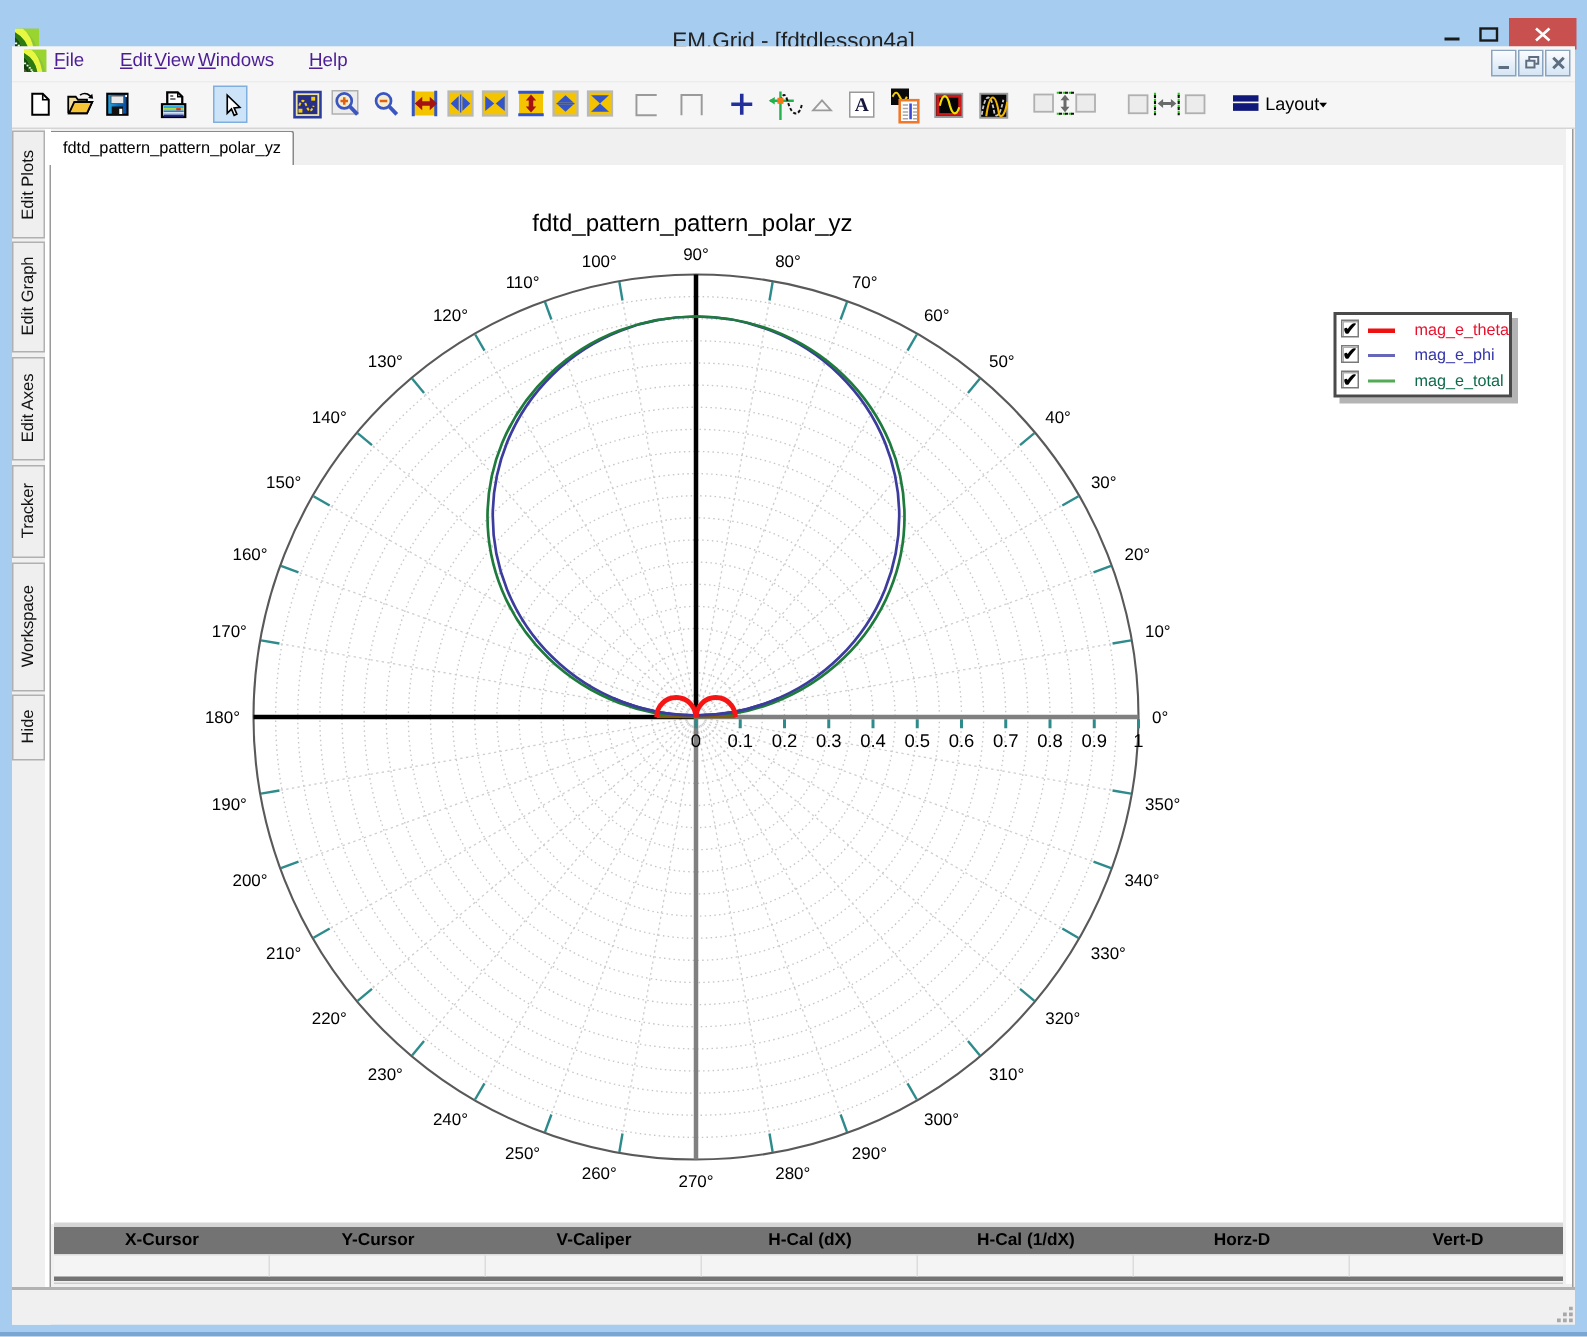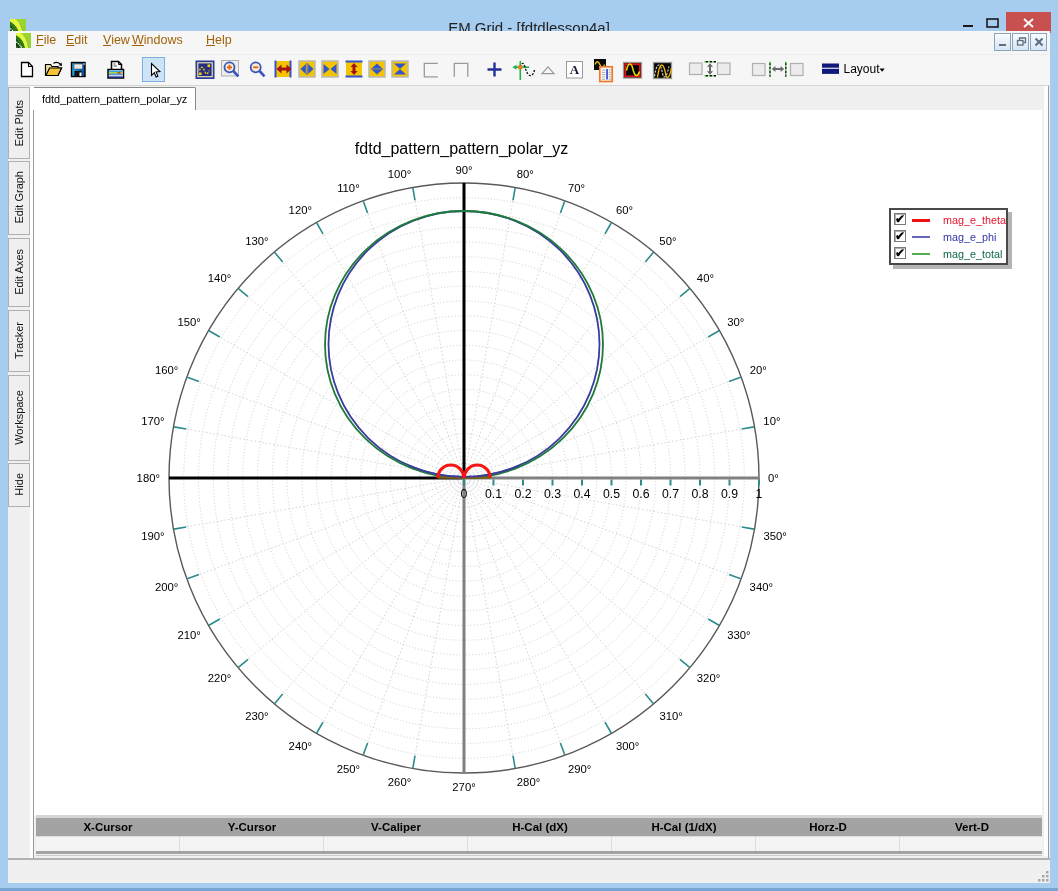--- a/index.html
+++ b/index.html
@@ -1,33 +1,33 @@
 <!DOCTYPE html>
 <html><head><meta charset="utf-8"><style>
 *{margin:0;padding:0;box-sizing:border-box}
 body{font-family:"Liberation Sans",sans-serif;width:1058px;height:891px;position:relative;background:#a6ccf0;overflow:hidden}
 .abs{position:absolute}
 #titlebar{left:0;top:12px;width:1058px;height:31px}
 #title{width:100%;text-align:center;top:7px;font-size:15px;color:#222}
 #client{left:8px;top:31px;width:1042px;height:852px;background:#f0f0f0}
 #menubar{left:0;top:0;width:1042px;height:24px;background:#f6f6f6;border-bottom:1px solid #ececec}
-.menuitem{top:2px;font-size:12.5px;color:#a16207}
+.menuitem{top:2px;font-size:12.5px;color:#4c1d95}
 #toolbar{left:0;top:24px;width:1042px;height:31px;background:#f6f6f6;border-bottom:1px solid #d5d5d5}
 #tabrow{left:0;top:55px;width:1042px;height:25px;background:#f0f0f0}
 #tab1{left:24px;top:1px;width:164px;height:24px;overflow:hidden;background:#fff;border:1px solid #898989;border-bottom:none;border-radius:2px 2px 0 0;font-size:10.9px;color:#000;padding:5px 0 0 9px}
 #plotarea{left:26px;top:79px;width:1008px;height:706px;background:#fff}
 #sidebar{left:0;top:55px;width:26px;height:797px;background:#fff}
 .vtab{left:0px;width:22px;background:#efefef;border:1px solid #b0b0b0;color:#111;font-size:11px;text-align:center;display:flex;align-items:center;justify-content:center}
 .vtab span{display:block;writing-mode:vertical-rl;transform:rotate(180deg)}
 #legend{left:889px;top:208px;width:119px;height:57px;background:#fff;border:2px solid #4a4a4a;box-shadow:4px 4px 0 rgba(130,130,130,0.6)}
 .lrow{position:absolute;left:0;width:100%;height:16px}
 .lbox{position:absolute;left:3px;top:0px;width:12px;height:12px;border:1px solid #7a7a7a;box-shadow:inset 1px 1px 0 #b0b0b0;background:#fff;font-size:12px;line-height:10px;text-align:center;color:#000;font-weight:bold}
 .lline{position:absolute;left:21px;width:18px}
 .ltext{position:absolute;left:52px;top:1px;font-size:10.8px}
-#bottbl{left:25px;top:707px;width:1012px;background:#a3a3a3}
+#bottbl{left:25px;top:707px;width:1012px;background:#737373}
 .hcell{display:inline-block;width:144px;text-align:center;font-size:11.5px;font-weight:bold;color:#000;padding-top:3px;height:18px;vertical-align:top}
 .dcell{display:inline-block;width:144px;height:15px;border-right:1px solid #dcdcdc;border-top:1px solid #dcdcdc;vertical-align:top;background:#f4f4f4}
 </style></head><body>
 
 <div class="abs" id="titlebar">
 <svg class="abs" style="left:10px;top:7px" width="16" height="16" viewBox="0 0 16 16">
 <rect width="16" height="16" fill="#8cc63f"></rect>
 <path d="M3 0 Q10 3 13 9 Q14.5 12 14.8 16 L16 16 L16 0 Z" fill="#9ad42e"></path>
 <path d="M0 0 L5 0 Q11 4 13 16 L9.5 16 Q8 7 0 2.5 Z" fill="#e8f840"></path>
 <path d="M0 2.5 Q8 7 9.5 16 L5 16 Q4.5 9 0 5.5 Z" fill="#2e7a12"></path>
@@ -62,21 +62,21 @@
 <path d="M0 13.5 L2.5 16 L0 16 Z" fill="#5a5a40"></path>
 <g fill="#f4f4f4">
           <rect x="0" y="9.3" width="1.4" height="1.2"></rect>
           <rect x="1.8" y="10.8" width="1.4" height="1.2"></rect>
           <rect x="3.4" y="12.4" width="1.4" height="1.2"></rect>
           <rect x="4.6" y="14" width="1.4" height="1.2"></rect>
           <rect x="5.4" y="15.3" width="1.2" height="0.7"></rect>
         </g>
 </svg>
 <div class="abs menuitem" style="left:28px"><u>F</u>ile</div>
-<div class="abs menuitem" style="left:58px"><u>E</u>dit</div>
+<div class="abs menuitem" style="left:72px"><u>E</u>dit</div>
 <div class="abs menuitem" style="left:95px"><u>V</u>iew</div>
 <div class="abs menuitem" style="left:124px"><u>W</u>indows</div>
 <div class="abs menuitem" style="left:198px"><u>H</u>elp</div>
 <svg class="abs" style="left:986px;top:2px" width="54" height="19" viewBox="0 0 54 19">
 <defs>
           <linearGradient id="mdib" x1="0" y1="0" x2="0" y2="1">
             <stop offset="0" stop-color="#fcfdfe"></stop>
             <stop offset="1" stop-color="#d4e4f4"></stop>
           </linearGradient>
         </defs>

